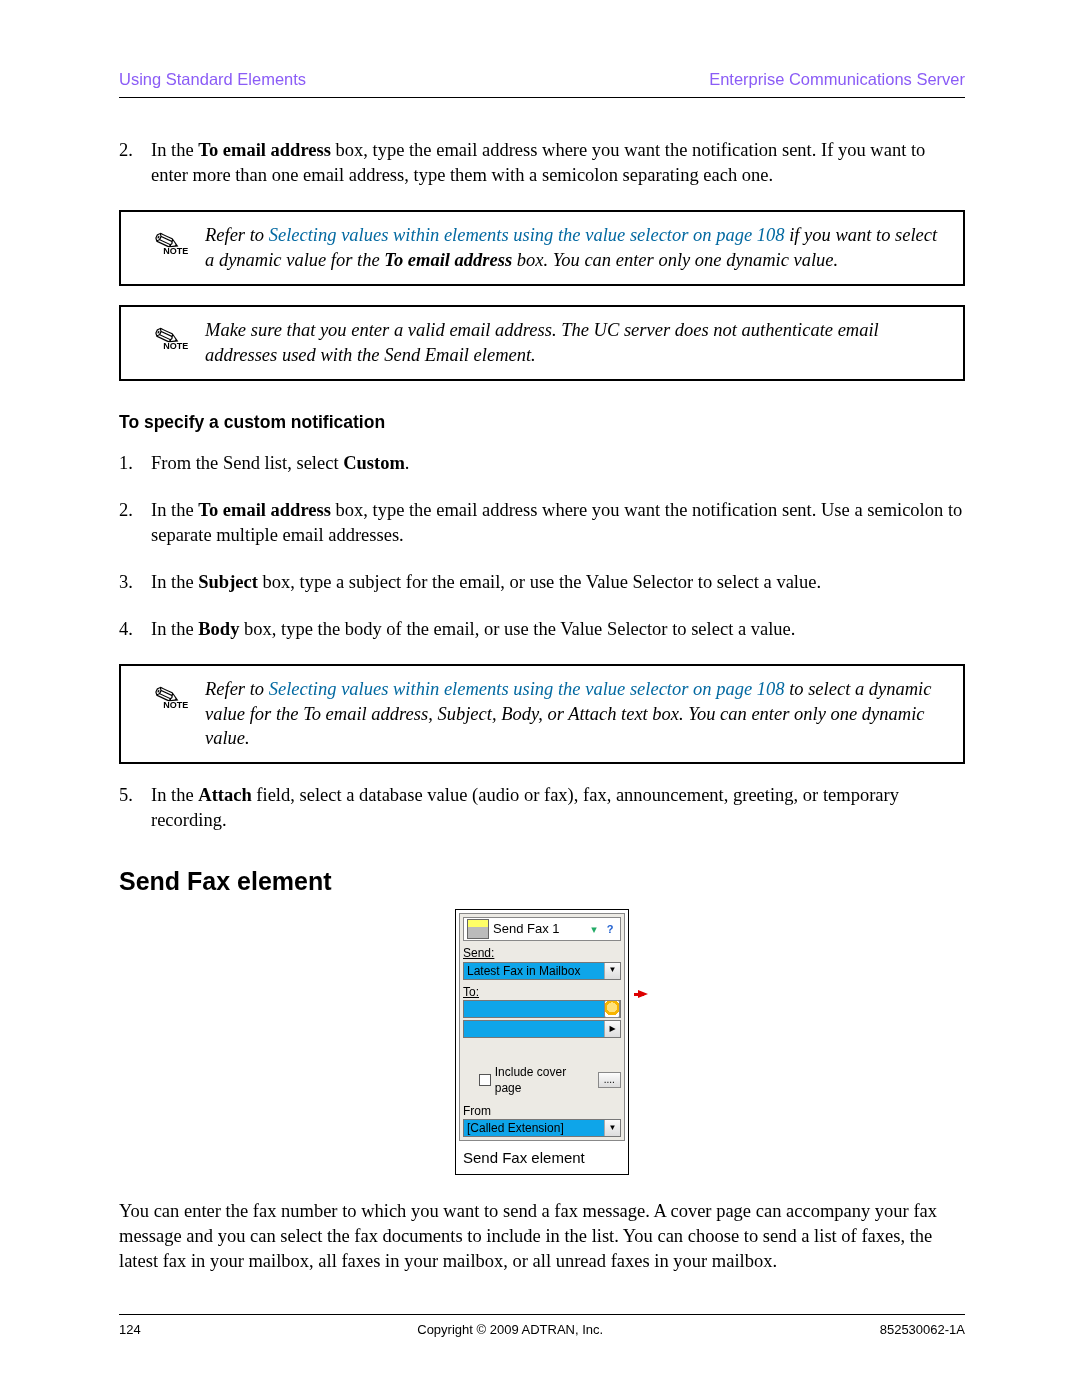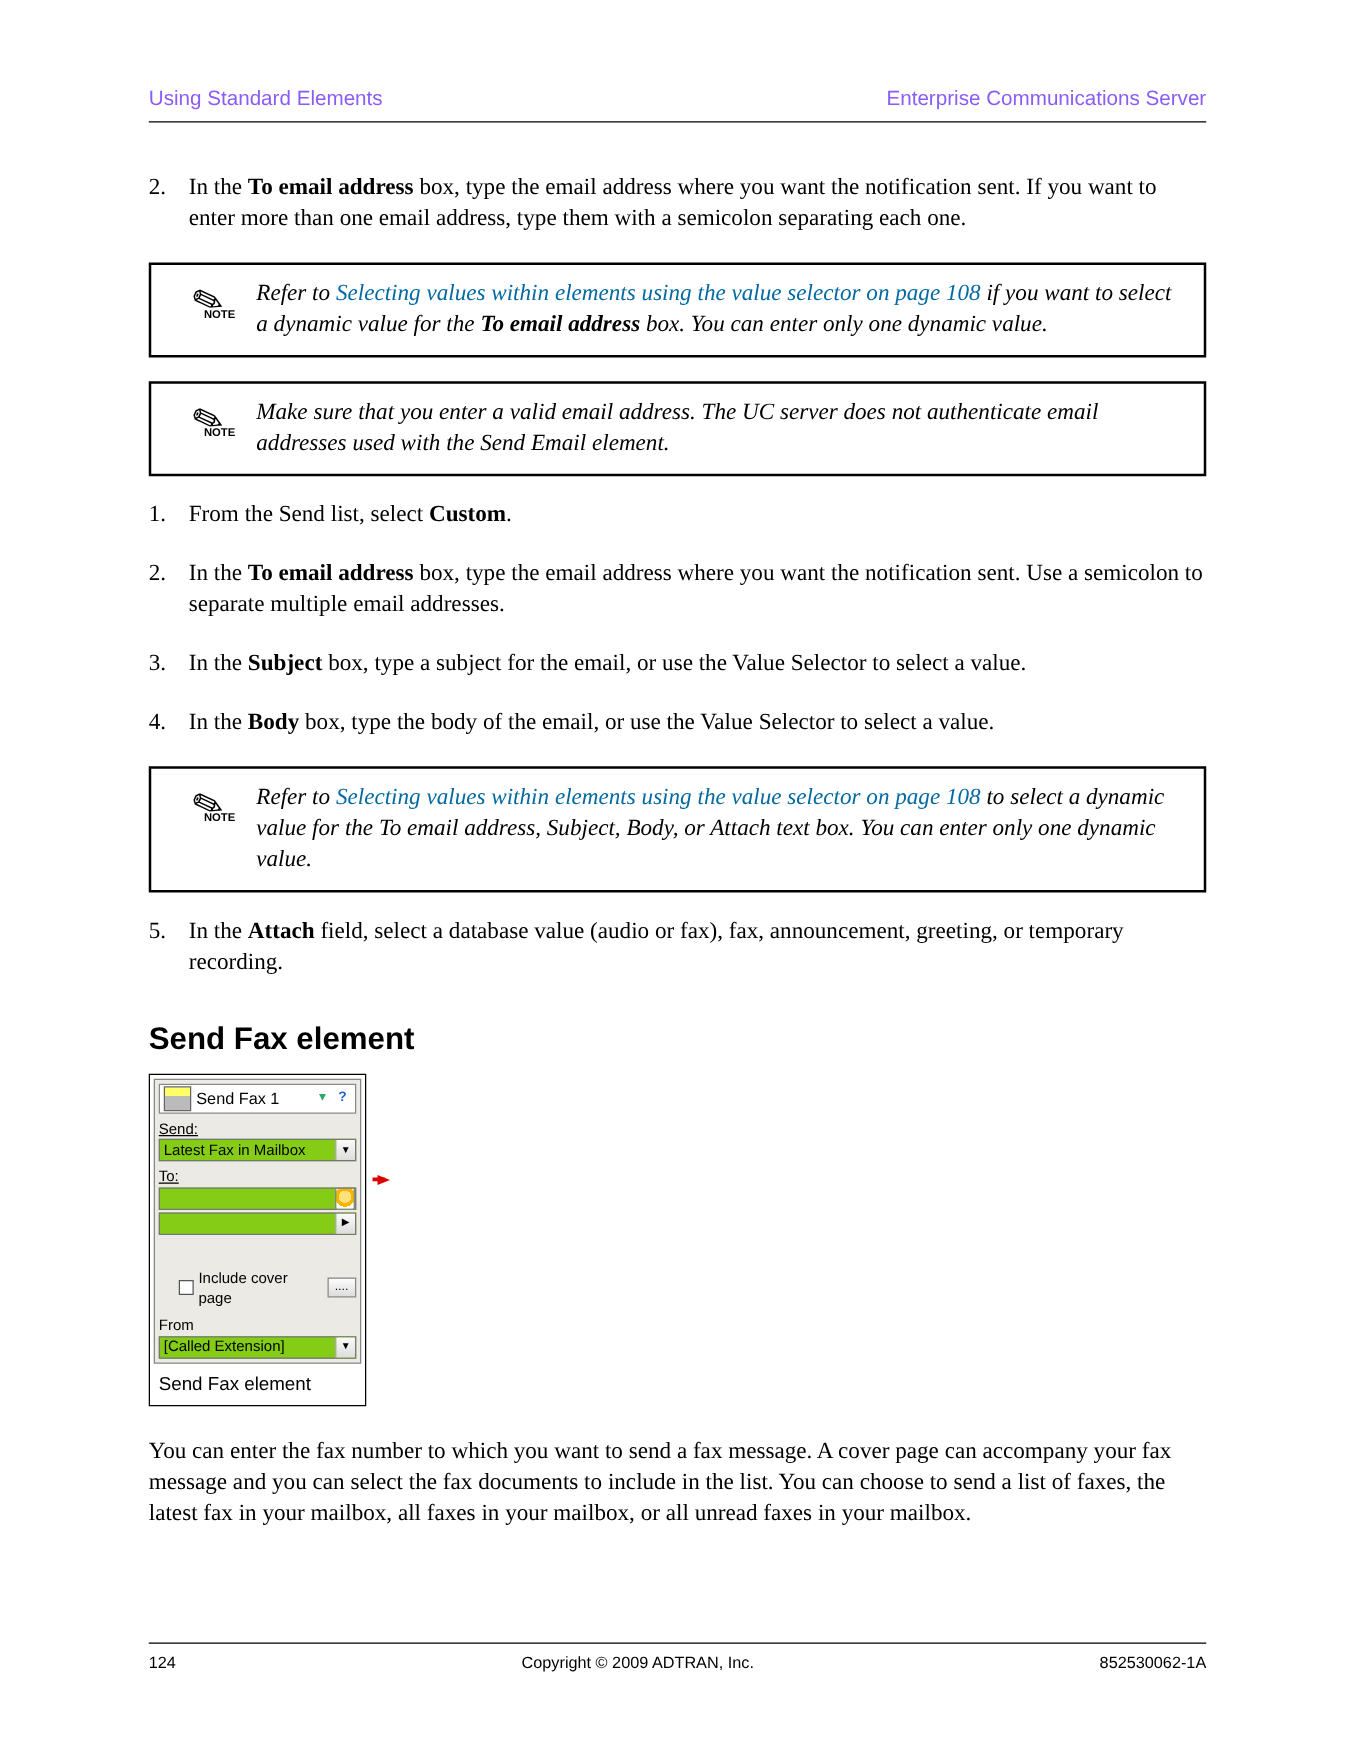--- a/index.html
+++ b/index.html
@@ -83,20 +83,21 @@
     font-family: Arial, Helvetica, sans-serif;
     font-size: 25px;
     font-weight: bold;
     margin-top: 32px;
     margin-bottom: 10px;
   }
   .para { margin-bottom: 14px; }
   
   .figure-wrap {
     display: flex;
+    justify-content: center;
     margin-top: 4px;
     margin-bottom: 24px;
   }
   .figure {
     border: 1px solid #000;
     width: 174px;
     font-family: "MS Sans Serif", Tahoma, Arial, sans-serif;
     font-size: 13px;
     background: #fff;
     position: relative;
@@ -136,21 +137,21 @@
     display: flex; align-items: center; justify-content: center;
     font-size: 11px; line-height: 1;
   }
   .mini-ic.pin { color: #2a6; }
   .mini-ic.q { color: #2060d0; font-weight: bold; }
   .fld-label { font-size: 12px; margin-top: 4px; text-decoration: underline; text-decoration-color: #000; display: inline-block; }
   .fld-label.nound { text-decoration: none; }
   .combo {
     display: flex;
     border: 1px solid #777;
-    background: #84cc16;
+    background: #0ea5e9;
     height: 18px;
     align-items: center;
     font-size: 12px;
   }
   .combo .val { flex: 1; padding-left: 3px; white-space: nowrap; overflow: hidden; }
   .combo .arrow {
     width: 16px; height: 100%;
     display: flex; align-items: center; justify-content: center;
     border-left: 1px solid #aaa;
     background: linear-gradient(#fafafa,#ddd);
@@ -237,20 +238,21 @@
     </div>
   </div>
 
   <div class="notebox">
     <div class="iconcell">
       <span class="noteicon">✎<span class="word">NOTE</span></span>
     </div>
     <div class="txtcell">Make sure that you enter a valid email address. The UC server does not authenticate email addresses used with the Send Email element.</div>
   </div>
 
+  <div class="subhead">To specify a custom notification</div>
 
   <ol class="main">
     <li>
       <span class="num">1.</span>
       <span>From the Send list, select </span><span class="b">Custom</span><span>.</span>
     </li>
     <li>
       <span class="num">2.</span>
       <span>In the </span><span class="b">To email address</span><span> box, type the email address where you want the notification sent. Use a semicolon to separate multiple email addresses.</span>
     </li>

